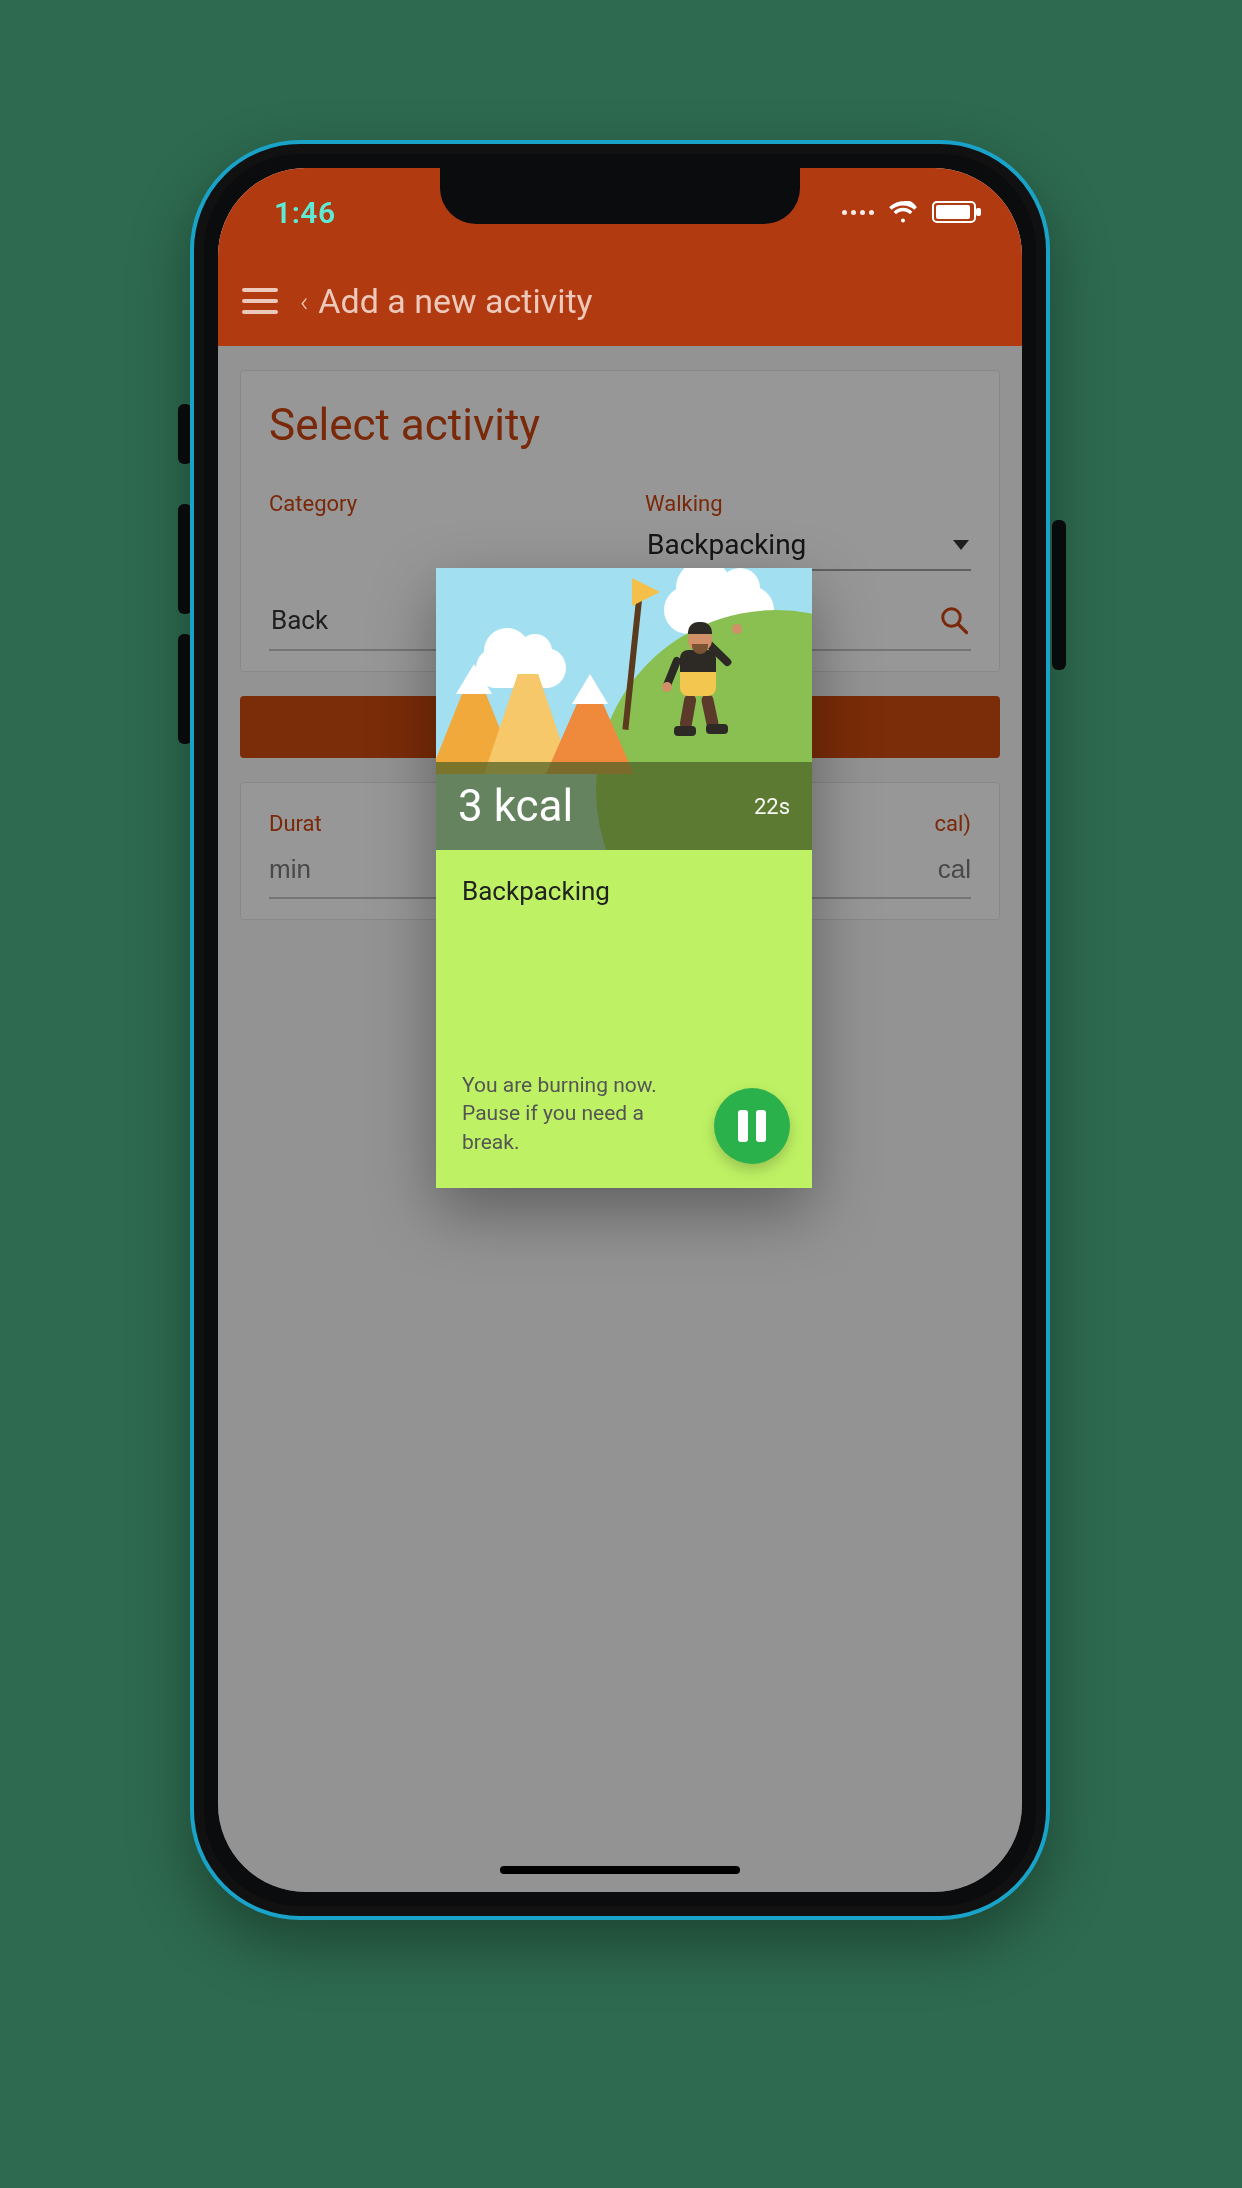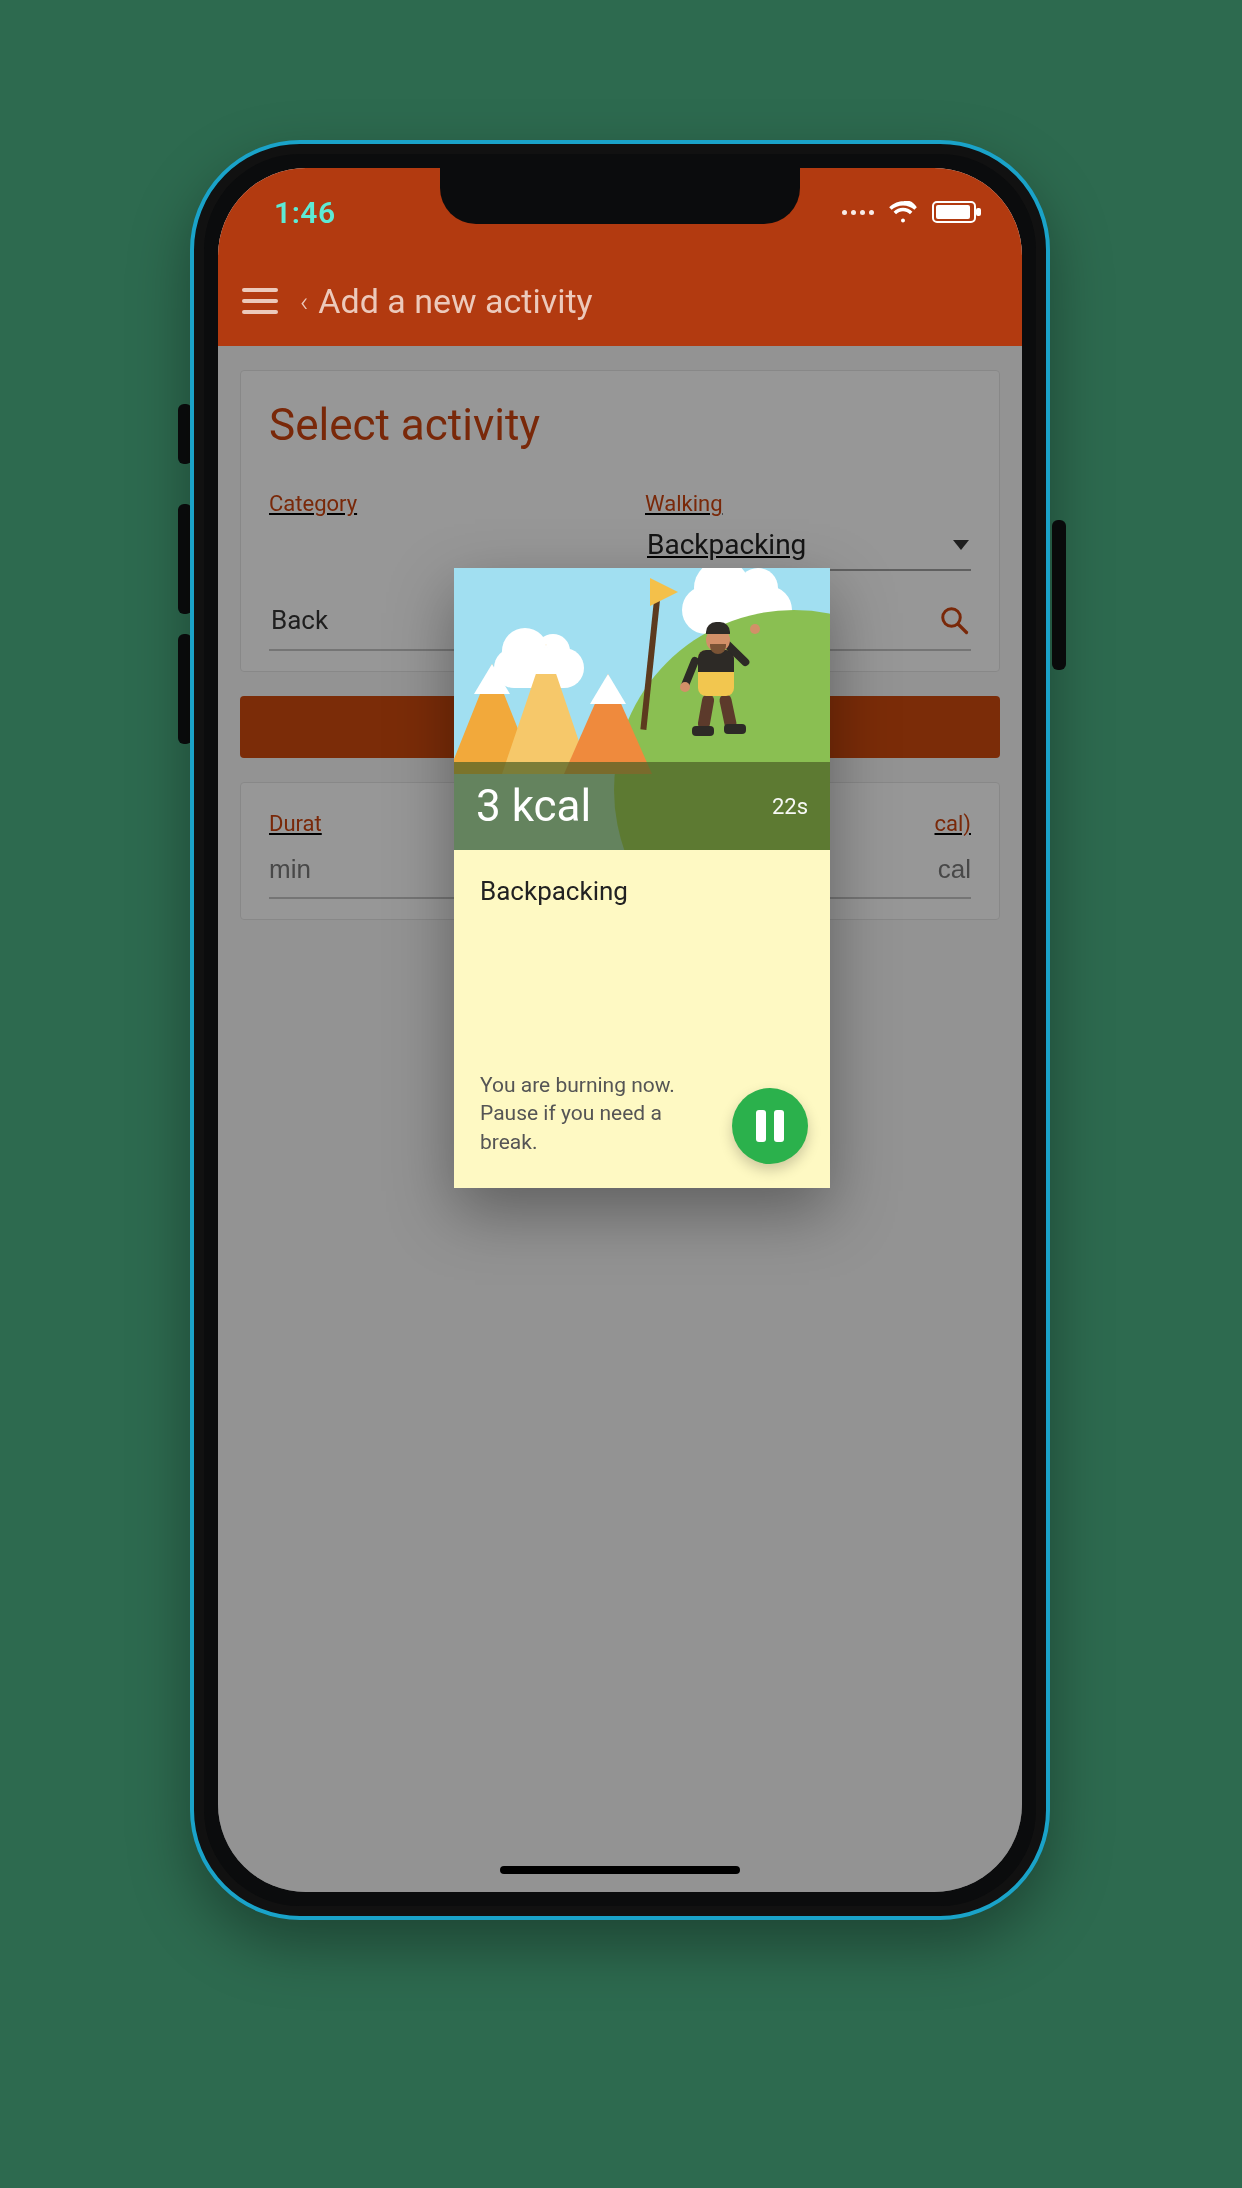--- a/index.html
+++ b/index.html
@@ -105,21 +105,21 @@
     z-index:10;
   }
   .card {
     background:#f4f4f4;
     border:1px solid #dcdcdc;
     border-radius:4px;
     padding:28px 28px 20px;
     margin-bottom:24px;
   }
   .page-title { color:#c4420f; font-size:44px; font-weight:400; margin-bottom:40px; }
-  .row { display:flex; gap:50px;text-decoration:underline; }
+  .row { display:flex; gap:50px; }
   .field { flex:1; }
   .field-label { color:#c4420f; font-size:22px; margin-bottom:6px; }
   .select {
     display:flex; align-items:center; justify-content:space-between;
     border-bottom:2px solid #9b9b9b; padding:6px 2px 8px;
     font-size:28px; color:#222;
   }
   .tri { width:0;height:0;border-left:8px solid transparent;border-right:8px solid transparent;border-top:10px solid #333; }
   .search-row {
     display:flex; align-items:flex-start; justify-content:space-between;
@@ -148,23 +148,23 @@
 
   
   .home-indicator{
     position:absolute; bottom:18px; left:50%; transform:translateX(-50%);
     width:240px; height:8px; background:#000; border-radius:6px; z-index:55;
   }
 
   
   .modal {
     position:absolute;
-    left:236px; top:400px;
+    left:218px; top:400px;
     width:376px; height:620px;
-    background:#fef9c3;
+    background:#bef264;
     box-shadow:0 24px 60px rgba(0,0,0,.35);
     z-index:40;
     overflow:hidden;
   }
   .modal-illustration{
     position:relative; height:282px; background:#a1dff1; overflow:hidden;
   }
   .cloud{ position:absolute; background:#fff; border-radius:40px; }
   .cloud::before,.cloud::after{ content:''; position:absolute; background:#fff; border-radius:50%; }
   .cloud1{ width:90px; height:40px; left:40px; top:80px; }

